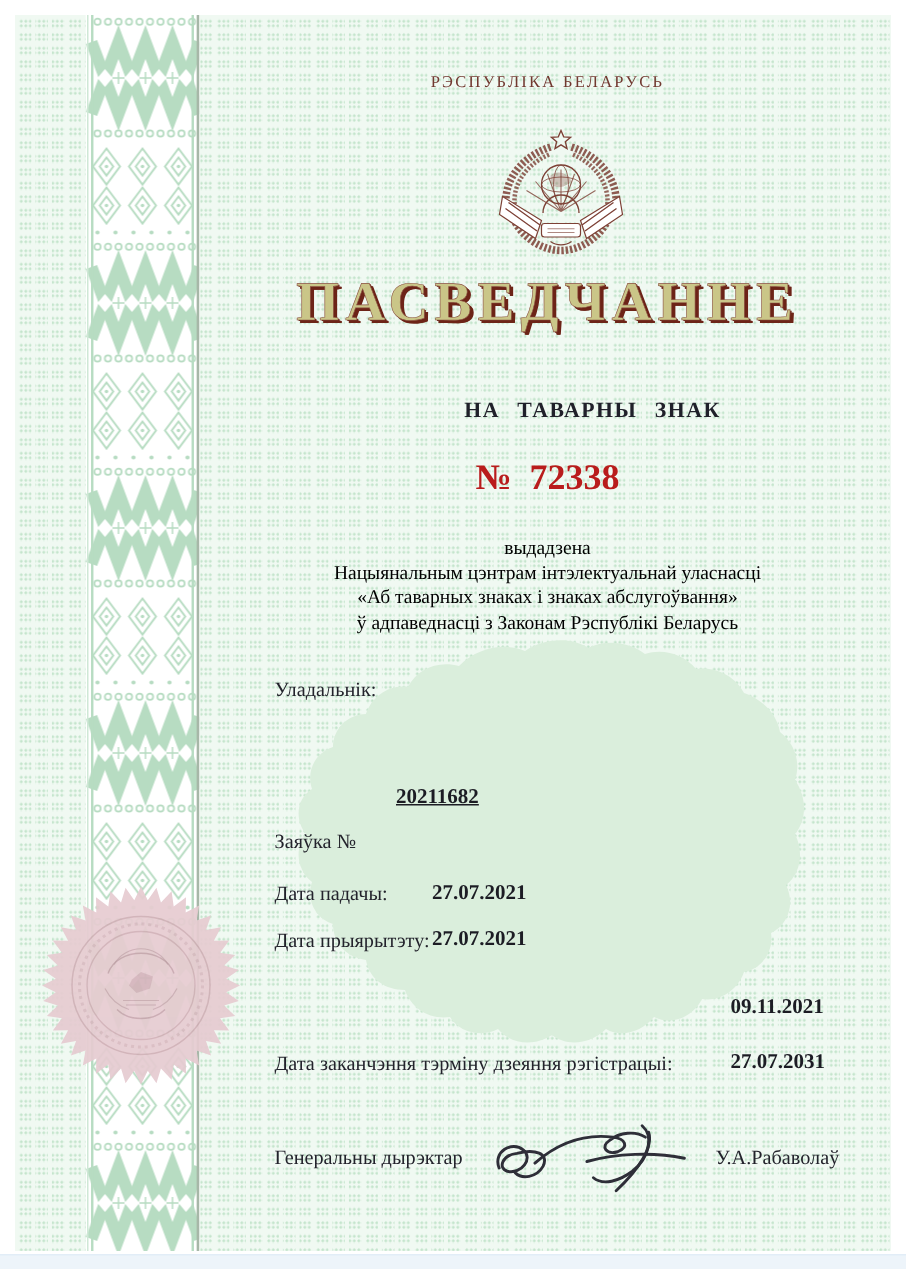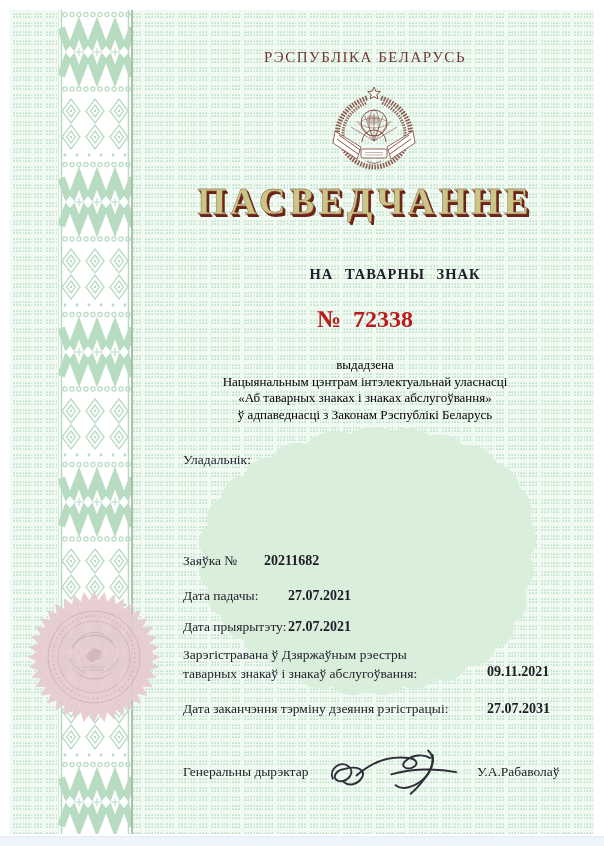--- a/index.html
+++ b/index.html
@@ -11,35 +11,35 @@
           linear-gradient(to right,#f0f9f2 0 2.5px,rgba(0,0,0,0) 2.5px),
           linear-gradient(to bottom,#f0f9f2 0 2.5px,rgba(0,0,0,0) 2.5px),
           radial-gradient(circle at 1.2px 1.2px,#c5e5cd 0.85px,rgba(0,0,0,0) 1.05px);
         background-size:11px 11px,9px 9px,3px 3px;}
   .bottom-strip{position:absolute;left:0;bottom:0;width:604px;height:9px;background:#edf4fa;border-top:1px solid #e2edf7;}
   .ornament{position:absolute;left:57px;top:10px;width:76px;height:824px;}
   .map-watermark{position:absolute;left:178px;top:424px;width:375px;height:292px;}
   .seal{position:absolute;left:26px;top:589px;width:136px;height:136px;}
   .emblem{position:absolute;left:329px;top:85px;width:90px;height:88px;}
   .abs{position:absolute;white-space:nowrap;}
-  .country{left:133px;top:49px;width:464px;text-align:center;font-size:15px;color:#713930;letter-spacing:1.5px;}
+  .country{left:133px;top:49px;width:464px;text-align:center;font-size:11px;color:#713930;letter-spacing:1.5px;}
   .doc-title{left:133px;top:180px;width:464px;text-align:center;font-size:37px;font-weight:bold;
              letter-spacing:4px;color:#cac688;
              text-shadow:1px 1px 0 #6d2418,2px 2px 0 #6d2418,2.5px 2.5px 0 #6d2418;
              -webkit-text-stroke:0.4px #8a5040;}
   .doc-subtitle{left:133px;top:266px;width:464px;text-align:center;font-size:14.5px;font-weight:bold;
                 letter-spacing:1px;word-spacing:7px;color:#20202a;padding-left:30px;}
   .doc-number{left:133px;top:306px;width:464px;text-align:center;font-size:24px;font-weight:bold;word-spacing:6px;color:#b91c1c;}
   .issuance{left:133px;top:357px;width:464px;text-align:center;font-size:13px;line-height:16.5px;color:#000000;}
   .issuance span{display:block;}
   .lbl{font-size:13.5px;color:#23232c;}
   .val{font-size:14px;font-weight:bold;color:#1c1c24;}
   .owner-label{left:183px;top:452px;}
   .owner-name{left:183px;top:473px;font-size:14px;font-weight:bold;}
-  .r1l{left:183px;top:553px;} .r1v{left:264px;top:553px;}
+  .r1l{left:183px;top:553px;} .r1v{left:264px;top:524px;text-decoration:underline;}
   .r2l{left:183px;top:588px;} .r2v{left:288px;top:588px;}
   .r3l{left:183px;top:619px;} .r3v{left:288px;top:619px;}
   .r4l{left:183px;top:646px;line-height:18.5px;white-space:normal;width:300px;}
   .r4l span{display:block;white-space:nowrap;}
   .r4v{left:487px;top:664px;}
   .r5l{left:183px;top:701px;text-align:right;} .r5v{left:487px;top:701px;}
   .pos-title{left:183px;top:764px;}
   .signer-name{left:477px;top:764px;}
   .signature{position:absolute;left:322px;top:744px;width:145px;height:52px;}
 </style>
@@ -203,24 +203,20 @@
 
   <div class="abs lbl r1l">Заяўка №</div>
   <div class="abs val r1v">20211682</div>
 
   <div class="abs lbl r2l">Дата падачы:</div>
   <div class="abs val r2v">27.07.2021</div>
 
   <div class="abs lbl r3l">Дата прыярытэту:</div>
   <div class="abs val r3v">27.07.2021</div>
 
-  <div class="abs lbl r4l">
-    <span>Зарэгістравана ў Дзяржаўным рэестры</span>
-    <span>таварных знакаў і знакаў абслугоўвання:</span>
-  </div>
   <div class="abs val r4v">09.11.2021</div>
 
   <div class="abs lbl r5l">Дата заканчэння тэрміну дзеяння рэгістрацыі:</div>
   <div class="abs val r5v">27.07.2031</div>
 
   <div class="abs lbl pos-title">Генеральны дырэктар</div>
   <svg class="signature" viewBox="0 0 130 48" aria-hidden="true">
     <g fill="none" stroke="#2e2e38" stroke-width="1.8" stroke-linecap="round">
       <path d="M8 32 C4 22 16 15 23 21 C29 26 22 36 13 34 C7 32 10 24 19 23 C30 20 39 23 35 31 C31 38 22 39 18 35"></path>
       <path d="M30 29 C46 15 62 11 78 13 C86 14 88 19 81 22 C74 24 70 19 76 15 C82 10 92 9 98 13"></path>

